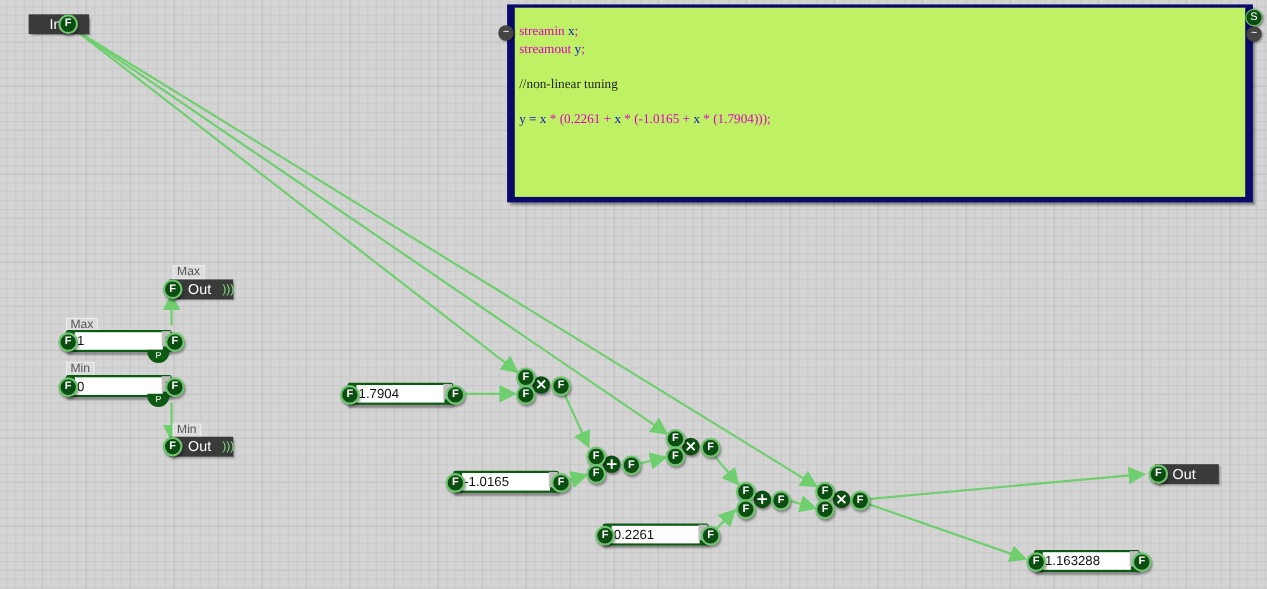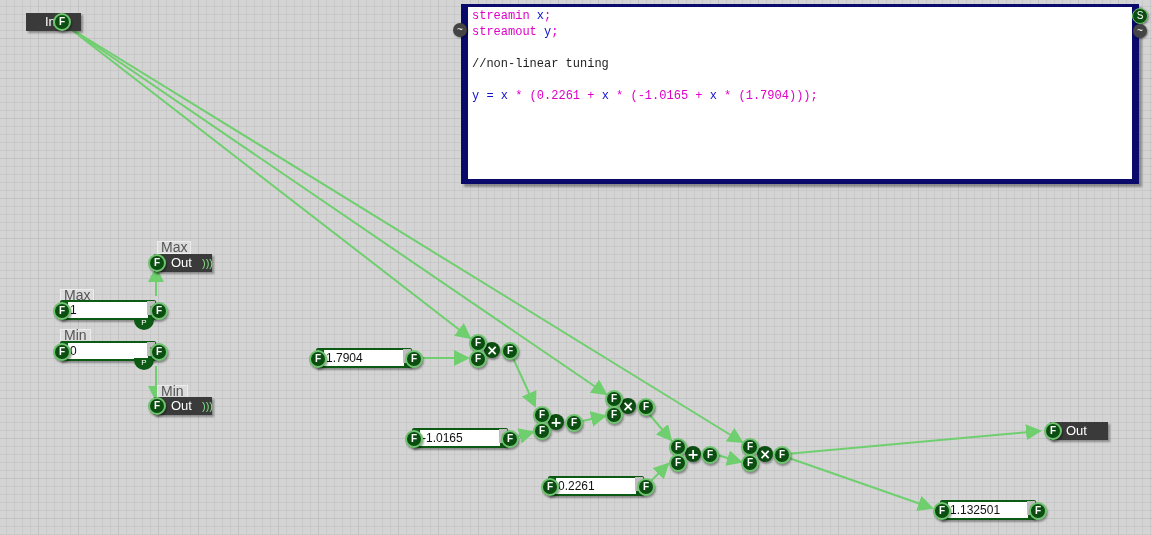--- a/index.html
+++ b/index.html
@@ -44,29 +44,29 @@
   .numbox .spin {
     position:absolute; right:1px; top:1px; width:8px; height:14px;
     background:#bdbdbd; color:#333; font-size:9px; line-height:14px; text-align:center;
   }
   .ptab {
     position:absolute; width:20px; height:12px; background:#0c5a14;
     border-radius:0 0 10px 10px; color:#fff; font-size:8px; text-align:center; line-height:10px;
   }
   .tag {
     position:absolute; background:#dcdcdc; border:1px solid #ececec; color:#555;
-    font-size:14px; padding:0 3px; height:11px; line-height:11px;
+    font-size:11px; padding:0 3px; height:11px; line-height:11px;
   }
   .code-wrap {
     position:absolute; left:461px; top:4px; width:678px; height:180px;
     background:#0a0a6a; box-shadow:3px 3px 2px rgba(0,0,0,0.35);
   }
   .code {
-    position:absolute; left:7px; top:3px; right:7px; bottom:5px; background:#ffffff;
-    font-family:Liberation Mono, monospace; font-size:12px; line-height:16px; padding:1px 4px;
+    position:absolute; left:7px; top:3px; right:7px; bottom:5px; background:#bef264;
+    font-family:Liberation Serif, serif; font-size:12px; line-height:16px; padding:13px 4px;
     white-space:pre;
   }
   .kw { color:#e000c8; }
   .var { color:#1010d0; }
   .num { color:#e000c8; }
   .cm { color:#222; }
   .round-icon {
     position:absolute; width:14px; height:14px; border-radius:50%;
     font-size:10px; line-height:14px; text-align:center; color:#fff; z-index:6;
     box-shadow:1px 1px 2px rgba(0,0,0,0.4);
@@ -188,17 +188,17 @@
 <div class="pin" style="left:741px;top:454px;">F</div>
 <div class="op" style="left:757px;top:446px;">×</div>
 <div class="pin" style="left:773px;top:446px;">F</div>
 
 <div class="dark-node" style="left:1050px;top:422px;width:58px;">
   <span style="position:absolute;left:16px;">Out</span>
 </div>
 <div class="pin" style="left:1044px;top:422px;">F</div>
 
 <div class="numbox" style="left:940px;top:500px;width:96px;">
-  <div class="field">1.132501</div>
+  <div class="field">1.163288</div>
   <div class="spin">↕</div>
 </div>
 <div class="pin" style="left:933px;top:502px;">F</div>
 <div class="pin" style="left:1029px;top:502px;">F</div>
 
 </body></html>

